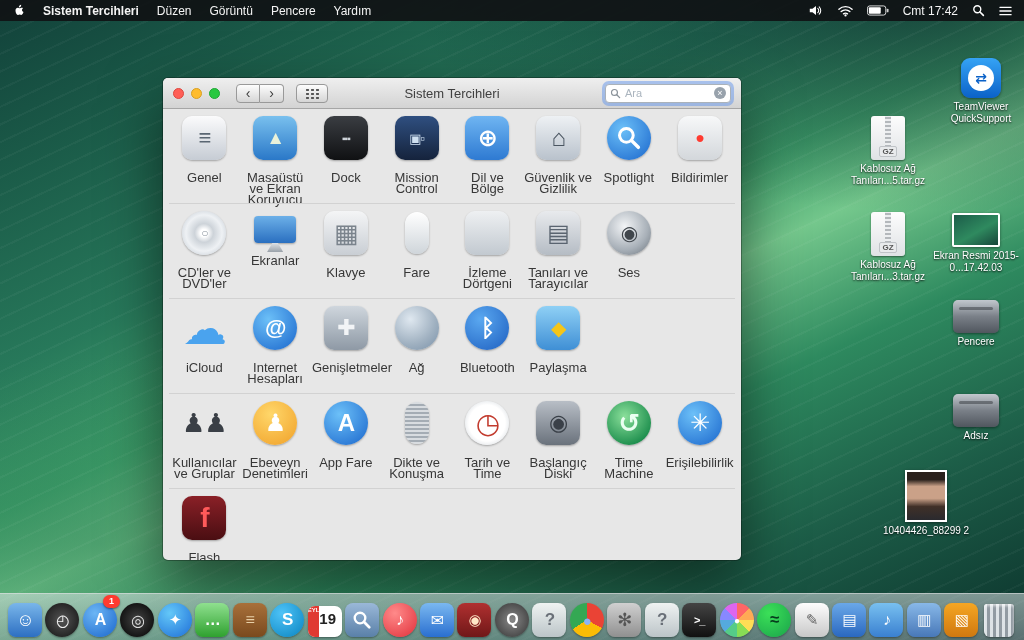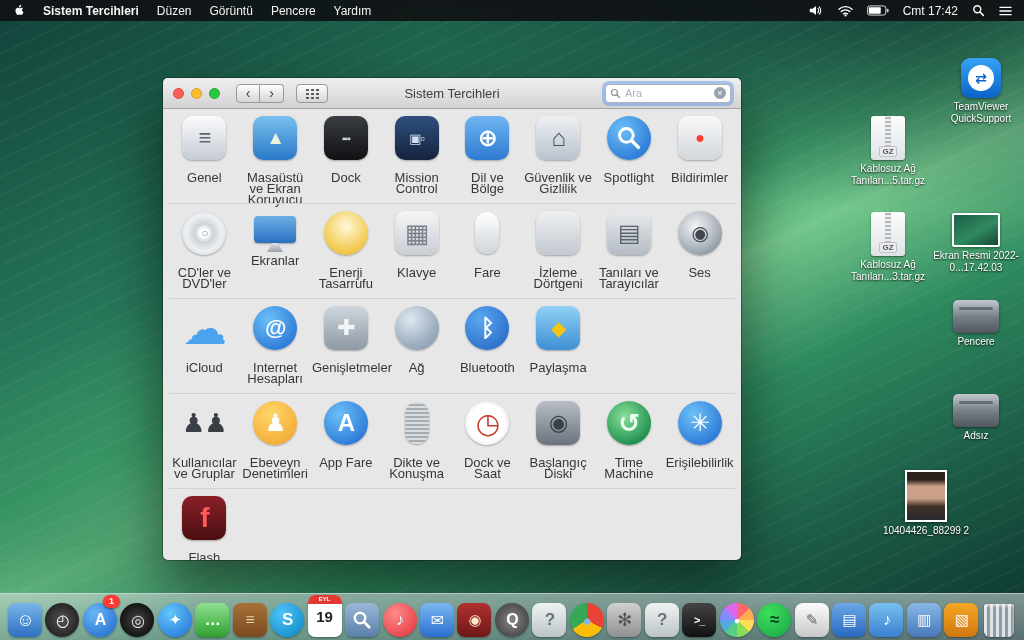--- a/index.html
+++ b/index.html
@@ -99,22 +99,22 @@
     border-top:1px solid rgba(255,255,255,.55);
     display:flex;align-items:center;justify-content:space-between;padding:0 7px;}
   .dock-item{width:36px;height:40px;display:flex;align-items:flex-end;justify-content:center;position:relative;}
   .dock-tile{width:34px;height:34px;display:flex;align-items:center;justify-content:center;
     font-weight:700;letter-spacing:-1px;box-shadow:0 1px 2px rgba(0,0,0,.35);}
   .dock-rounded{border-radius:8px;}
   .dock-circle{border-radius:50%;}
   .dock-badge{position:absolute;top:-2px;right:-2px;min-width:13px;height:13px;border-radius:7px;
     background:#ff3b30;color:#fff;font-size:9px;line-height:13px;text-align:center;padding:0 2px;
     box-shadow:0 1px 2px rgba(0,0,0,.45);font-weight:700;}
-  .dock-cal{width:34px;height:42px;border-radius:7px;background:#fff;overflow:hidden;
-    display:flex;flex-direction:column;align-items:stretch;box-shadow:0 1px 2px rgba(0,0,0,.35);}
+  .dock-cal{width:34px;height:31px;border-radius:7px;background:#fff;overflow:hidden;
+    display:flex;flex-direction:row;align-items:stretch;box-shadow:0 1px 2px rgba(0,0,0,.35);}
   .cal-top{background:#e03a32;color:#fff;font-size:6px;font-weight:700;text-align:center;line-height:9px;}
   .cal-num{font-size:15px;font-weight:700;color:#222;text-align:center;line-height:25px;}
   .dock-trash{width:30px;height:33px;border-radius:3px 3px 6px 6px;
     background:repeating-linear-gradient(90deg,rgba(228,232,236,.95) 0 3px,rgba(148,156,164,.95) 3px 6px);
     box-shadow:inset 0 2px 3px rgba(255,255,255,.65),0 1px 2px rgba(0,0,0,.35);}
 </style>
 </head>
 <body>
 
 <div class="desktop">
@@ -188,21 +188,21 @@
         <div class="desk-label">Kablosuz Ağ Tanıları...5.tar.gz</div>
       </div>
       <div class="desk-item" style="left: 842px; top: 212px;">
         <div class="di-archive">
           <div class="gz-badge">GZ</div>
         </div>
         <div class="desk-label">Kablosuz Ağ Tanıları...3.tar.gz</div>
       </div>
       <div class="desk-item" style="left: 930px; top: 213px;">
         <div class="di-image"></div>
-        <div class="desk-label">Ekran Resmi 2022-0...17.42.03</div>
+        <div class="desk-label">Ekran Resmi 2015-0...17.42.03</div>
       </div>
       <div class="desk-item" style="left: 930px; top: 300px;">
         <div class="di-disk"></div>
         <div class="desk-label">Pencere</div>
       </div>
       <div class="desk-item" style="left: 930px; top: 394px;">
         <div class="di-disk"></div>
         <div class="desk-label">Adsız</div>
       </div>
       <div class="desk-item" style="left: 880px; top: 470px;">
@@ -278,24 +278,20 @@
         <div class="pref-row">
           <div class="pref-item">
             <div class="tile shape-circle" style="background: radial-gradient(circle, rgb(255, 255, 255) 12%, rgb(205, 211, 217) 30%, rgb(238, 241, 244) 58%, rgb(181, 190, 200)); color: rgb(138, 148, 158); font-size: 12px;">○</div>
             <div class="pref-label">CD'ler ve DVD'ler</div>
           </div>
           <div class="pref-item">
             <div class="tile shape-monitor" style="background: linear-gradient(rgb(108, 176, 232), rgb(42, 111, 192)); color: rgb(255, 255, 255); font-size: 12px;"></div>
             <div class="pref-label">Ekranlar</div>
           </div>
           <div class="pref-item">
-            <div class="tile shape-circle" style="background: radial-gradient(circle at 50% 35%, rgb(255, 248, 216), rgb(242, 200, 75) 70%, rgb(217, 165, 47)); color: rgb(255, 255, 255); font-size: 12px;"></div>
-            <div class="pref-label">Enerji Tasarrufu</div>
-          </div>
-          <div class="pref-item">
             <div class="tile shape-rounded" style="background: linear-gradient(rgb(244, 245, 246), rgb(201, 206, 212)); color: rgb(122, 131, 140); font-size: 26px;">▦</div>
             <div class="pref-label">Klavye</div>
           </div>
           <div class="pref-item">
             <div class="tile shape-pill" style="background: linear-gradient(rgb(255, 255, 255), rgb(207, 213, 218)); color: rgb(136, 136, 136); font-size: 12px;"></div>
             <div class="pref-label">Fare</div>
           </div>
           <div class="pref-item">
             <div class="tile shape-rounded" style="background: linear-gradient(rgb(238, 240, 242), rgb(194, 201, 208)); color: rgb(136, 136, 136); font-size: 12px;"></div>
             <div class="pref-label">İzleme Dörtgeni</div>
@@ -347,21 +343,21 @@
           <div class="pref-item">
             <div class="tile shape-circle" style="background: radial-gradient(circle at 35% 30%, rgb(108, 192, 248), rgb(26, 102, 204)); color: rgb(255, 255, 255); font-size: 24px;">A</div>
             <div class="pref-label">App Fare</div>
           </div>
           <div class="pref-item">
             <div class="tile shape-pill" style="background: repeating-linear-gradient(0deg, rgb(216, 220, 224) 0px, rgb(216, 220, 224) 2px, rgb(164, 172, 180) 2px, rgb(164, 172, 180) 4px); color: rgb(119, 119, 119); font-size: 12px;"></div>
             <div class="pref-label">Dikte ve Konuşma</div>
           </div>
           <div class="pref-item">
             <div class="tile shape-circle" style="background: radial-gradient(circle, rgb(255, 255, 255) 58%, rgb(230, 233, 236) 76%, rgb(170, 176, 182)); color: rgb(194, 59, 46); font-size: 28px;">◷</div>
-            <div class="pref-label">Dock ve Saat</div>
+            <div class="pref-label">Tarih ve Time</div>
           </div>
           <div class="pref-item">
             <div class="tile shape-rounded" style="background: linear-gradient(rgb(184, 190, 198), rgb(106, 114, 124)); color: rgb(58, 64, 72); font-size: 22px;">◉</div>
             <div class="pref-label">Başlangıç Diski</div>
           </div>
           <div class="pref-item">
             <div class="tile shape-circle" style="background: radial-gradient(circle at 40% 35%, rgb(138, 223, 154), rgb(30, 143, 78) 75%, rgb(19, 106, 56)); color: rgb(234, 255, 240); font-size: 26px;">↺</div>
             <div class="pref-label">Time Machine</div>
           </div>
           <div class="pref-item">

